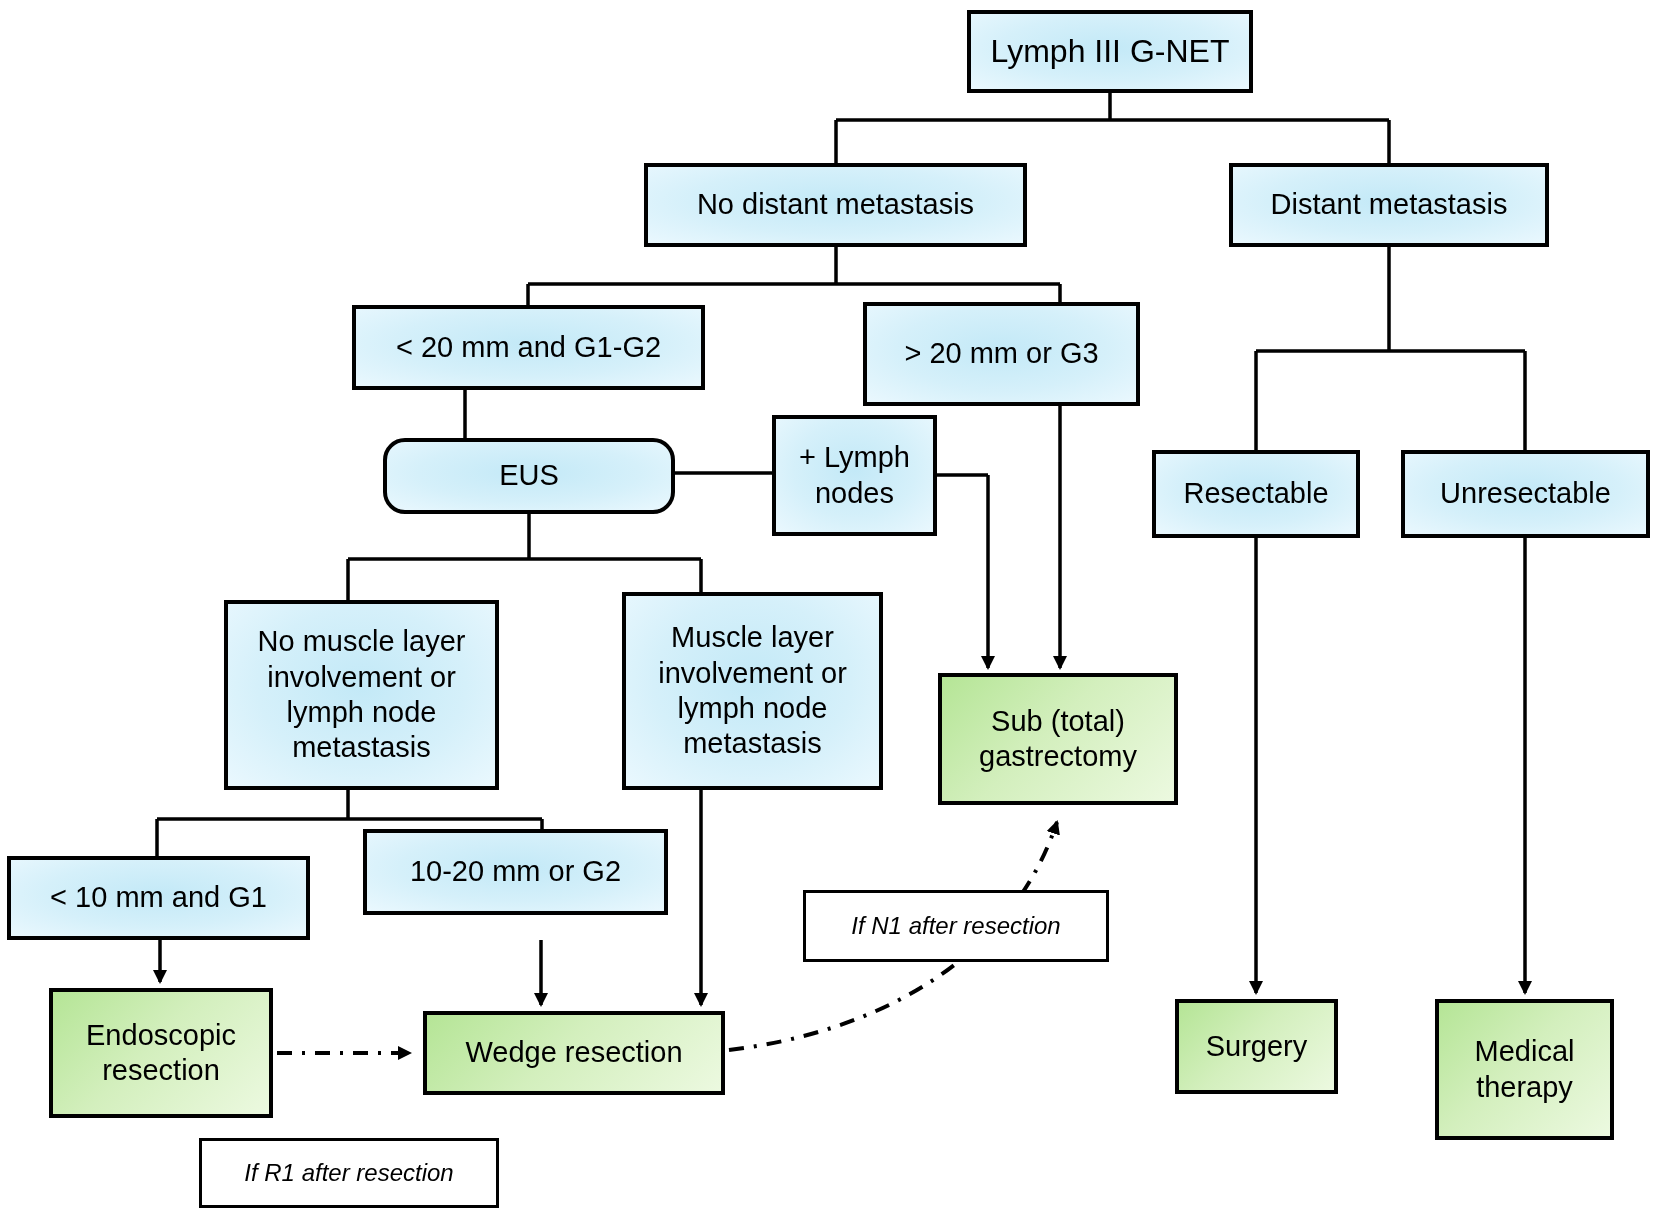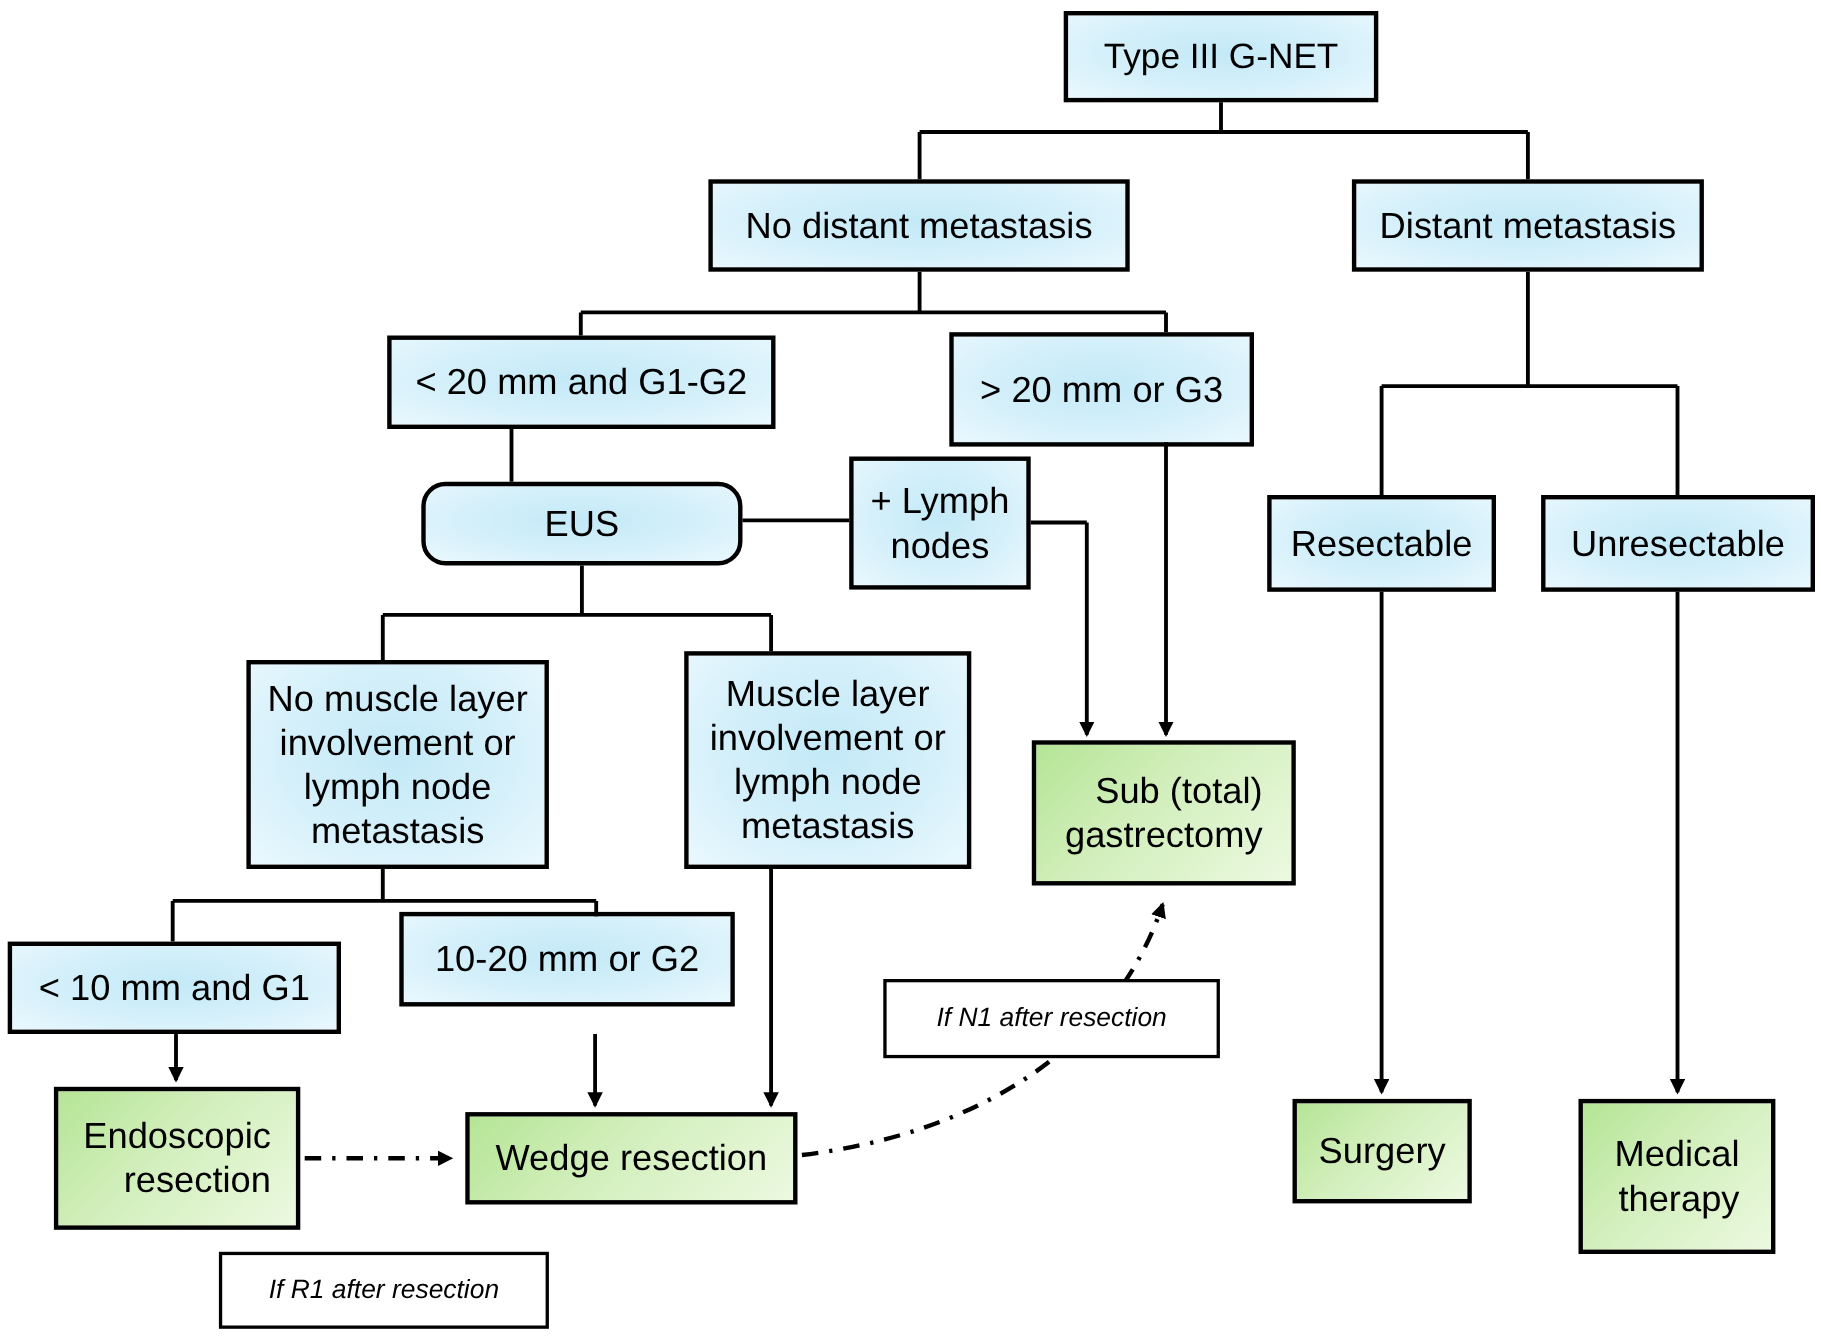--- a/index.html
+++ b/index.html
@@ -3,25 +3,25 @@
 <meta charset="utf-8">
 <style>
   html,body{margin:0;padding:0;background:#ffffff;}
   .canvas{
     position:relative;width:1655px;height:1218px;background:#ffffff;overflow:hidden;
     font-family:"Liberation Sans", sans-serif;color:#000;
   }
   svg.wires{position:absolute;left:0;top:0;width:1655px;height:1218px;}
   .node{
     position:absolute;box-sizing:border-box;display:flex;align-items:center;justify-content:center;
-    text-align:center;border:4px solid #000;font-size:33px;line-height:1.22;
+    text-align:center;border:4px solid #000;font-size:29px;line-height:1.22;
   }
   .node span{white-space:pre-line;display:block;}
   .blue{background:radial-gradient(ellipse at 50% 45%, #c3e9f7 0%, #d5f0fa 55%, #eaf8fe 100%);}
-  .green{background:linear-gradient(135deg, #b5e596 0%, #d3efbd 45%, #ecf9e0 100%);text-align:right;}
+  .green{background:linear-gradient(135deg, #b5e596 0%, #d3efbd 45%, #ecf9e0 100%);}
   .whitebox{background:#ffffff;border-width:3px;font-style:italic;font-size:24px;}
   
   #n-type3{left:967px;top:10px;width:286px;height:83px;font-size:32px;}
   #n-nodistant{left:644px;top:163px;width:383px;height:84px;}
   #n-distant{left:1229px;top:163px;width:320px;height:84px;}
   #n-lt20{left:352px;top:305px;width:353px;height:85px;}
   #n-gt20{left:863px;top:302px;width:277px;height:104px;text-align:right;}
   #n-eus{left:383px;top:438px;width:292px;height:76px;border-radius:22px;}
   #n-lymph{left:772px;top:415px;width:165px;height:121px;}
   #n-nomuscle{left:224px;top:600px;width:275px;height:190px;}
@@ -72,21 +72,21 @@
       <path class="ln" marker-end="url(#ah)" d="M1525,538 V993"></path>
     </g>
 
     <g>
       <path class="dd" marker-end="url(#ah)" d="M277,1053 H410"></path>
       <path class="dd" marker-end="url(#ah)" d="M729,1050 C880,1032 1012,958 1057,822"></path>
     </g>
   </svg>
 
   <div class="node blue" id="n-type3">
-    <span>Type III G-NET</span>
+    <span>Lymph III G-NET</span>
   </div>
   <div class="node blue" id="n-nodistant">
     <span>No distant metastasis</span>
   </div>
   <div class="node blue" id="n-distant">
     <span>Distant metastasis</span>
   </div>
   <div class="node blue" id="n-lt20">
     <span>&lt; 20 mm and G1-G2</span>
   </div>

